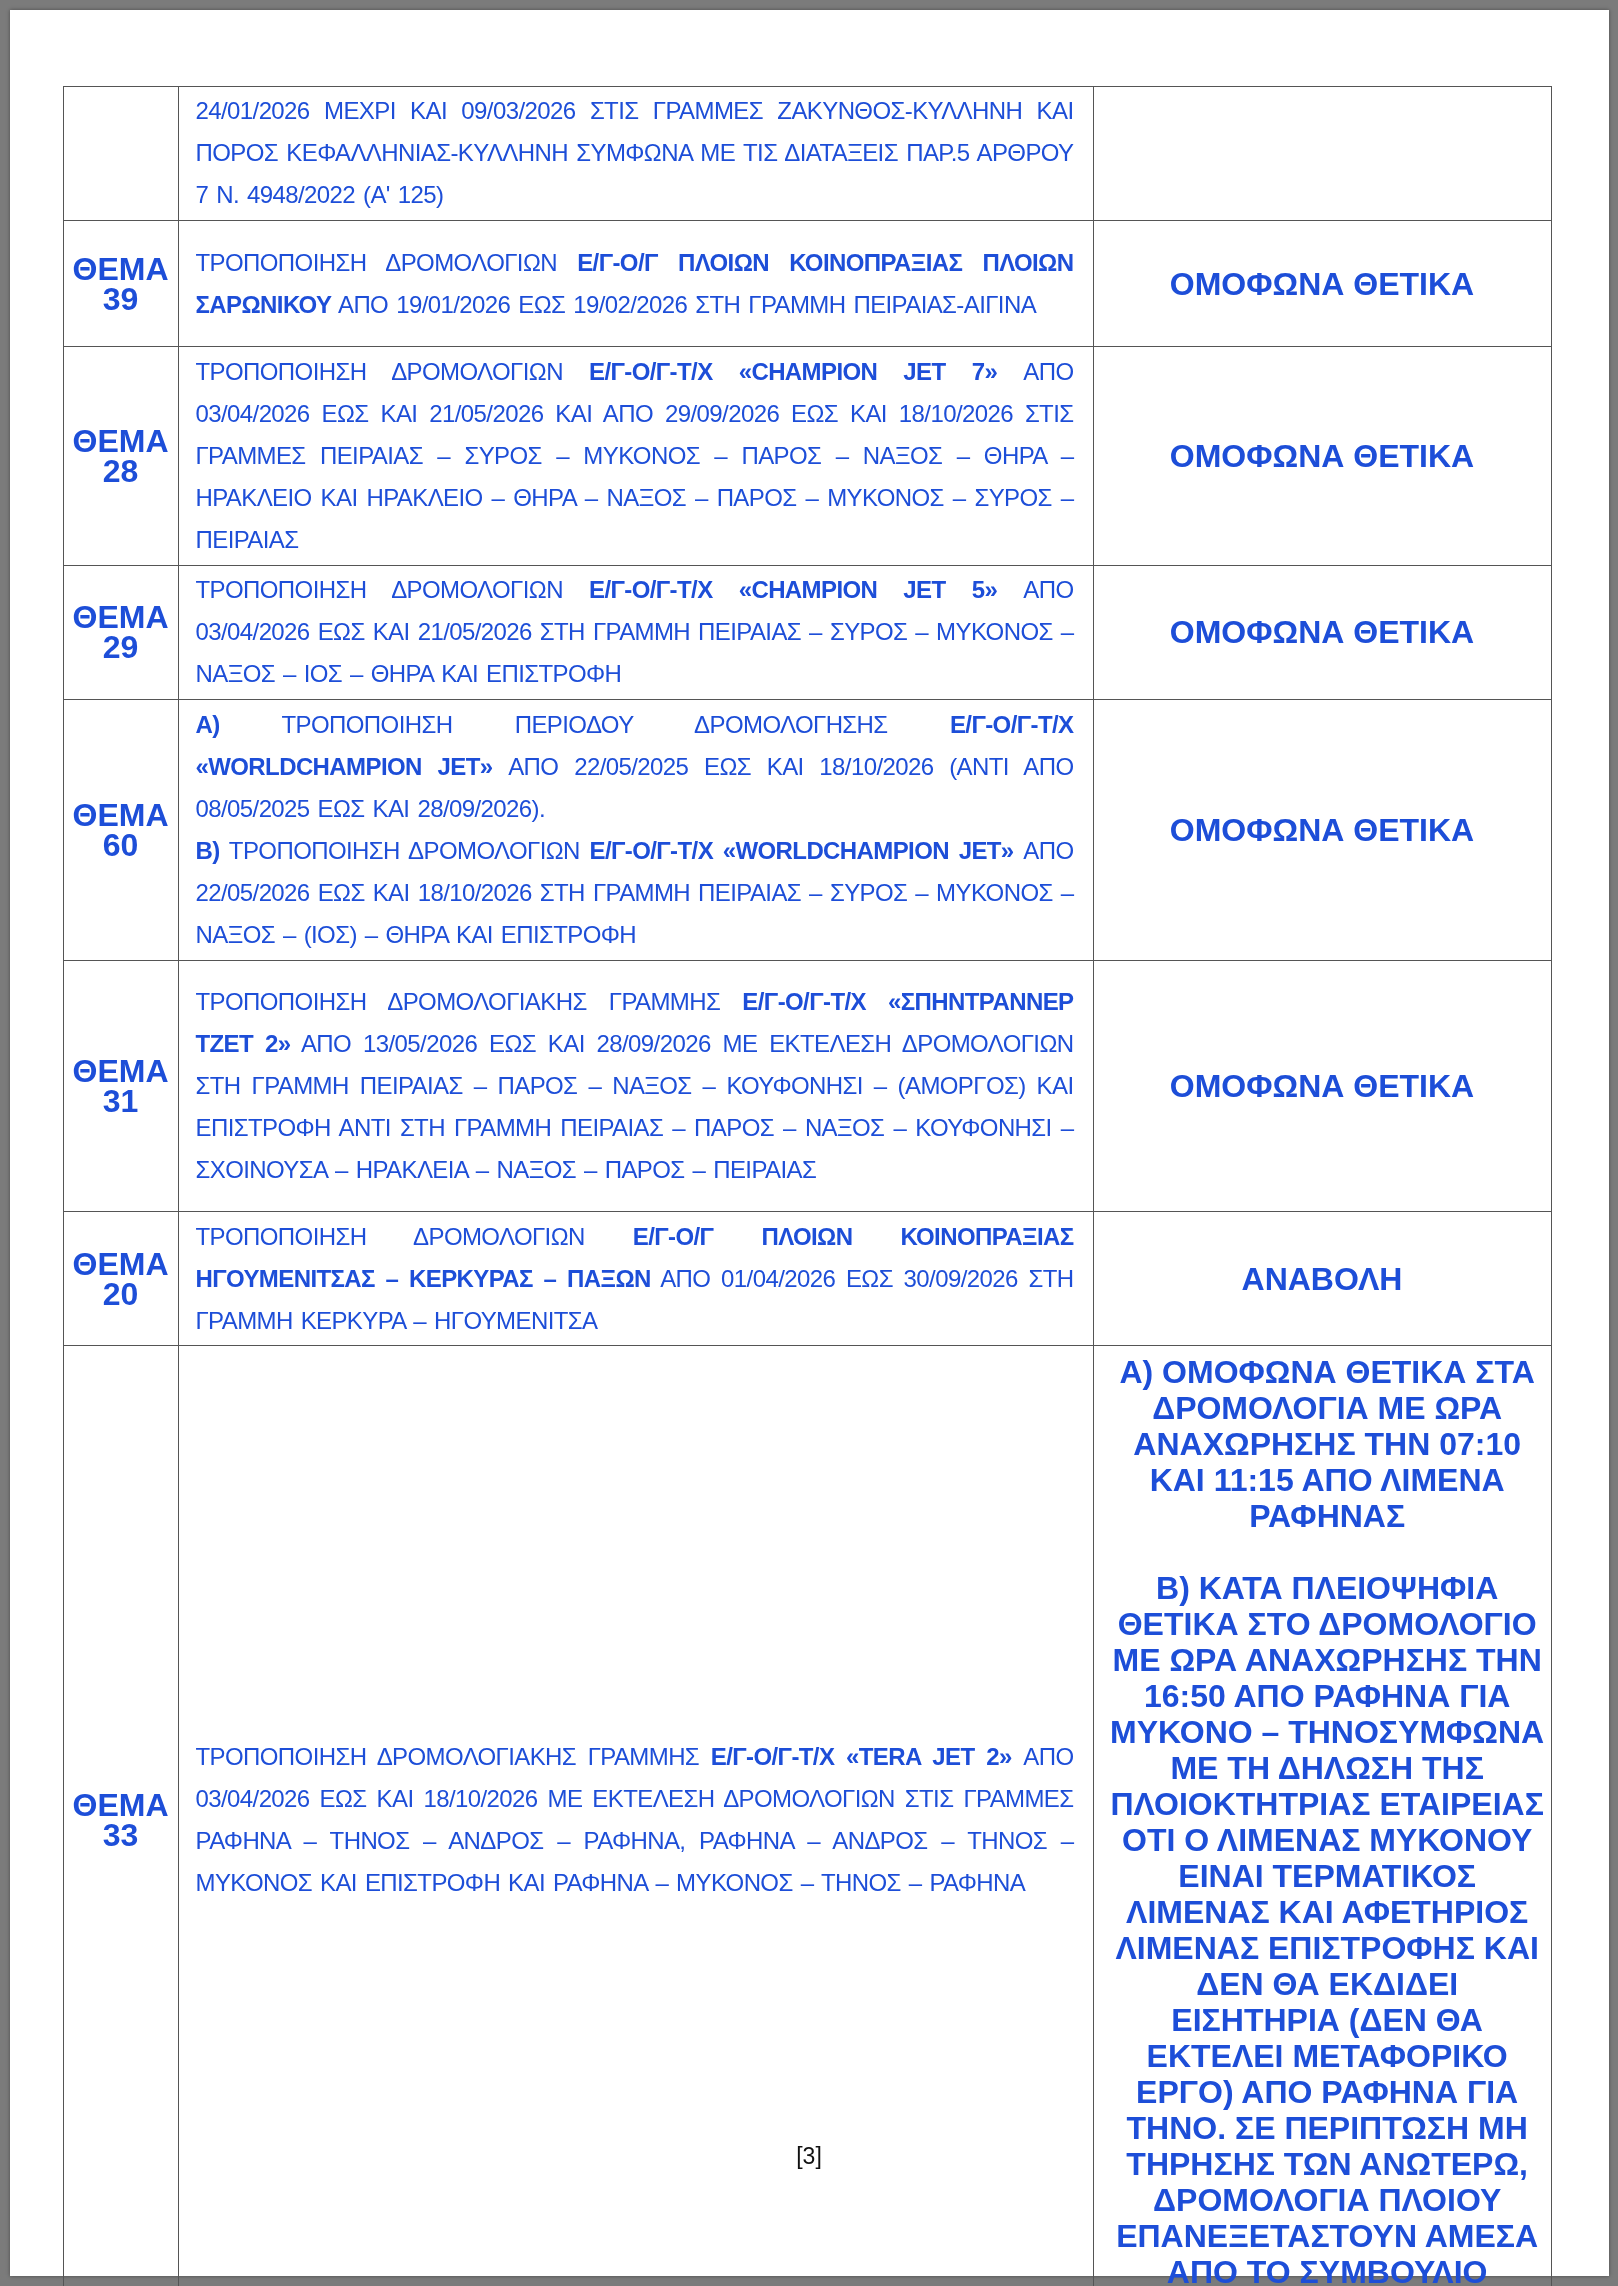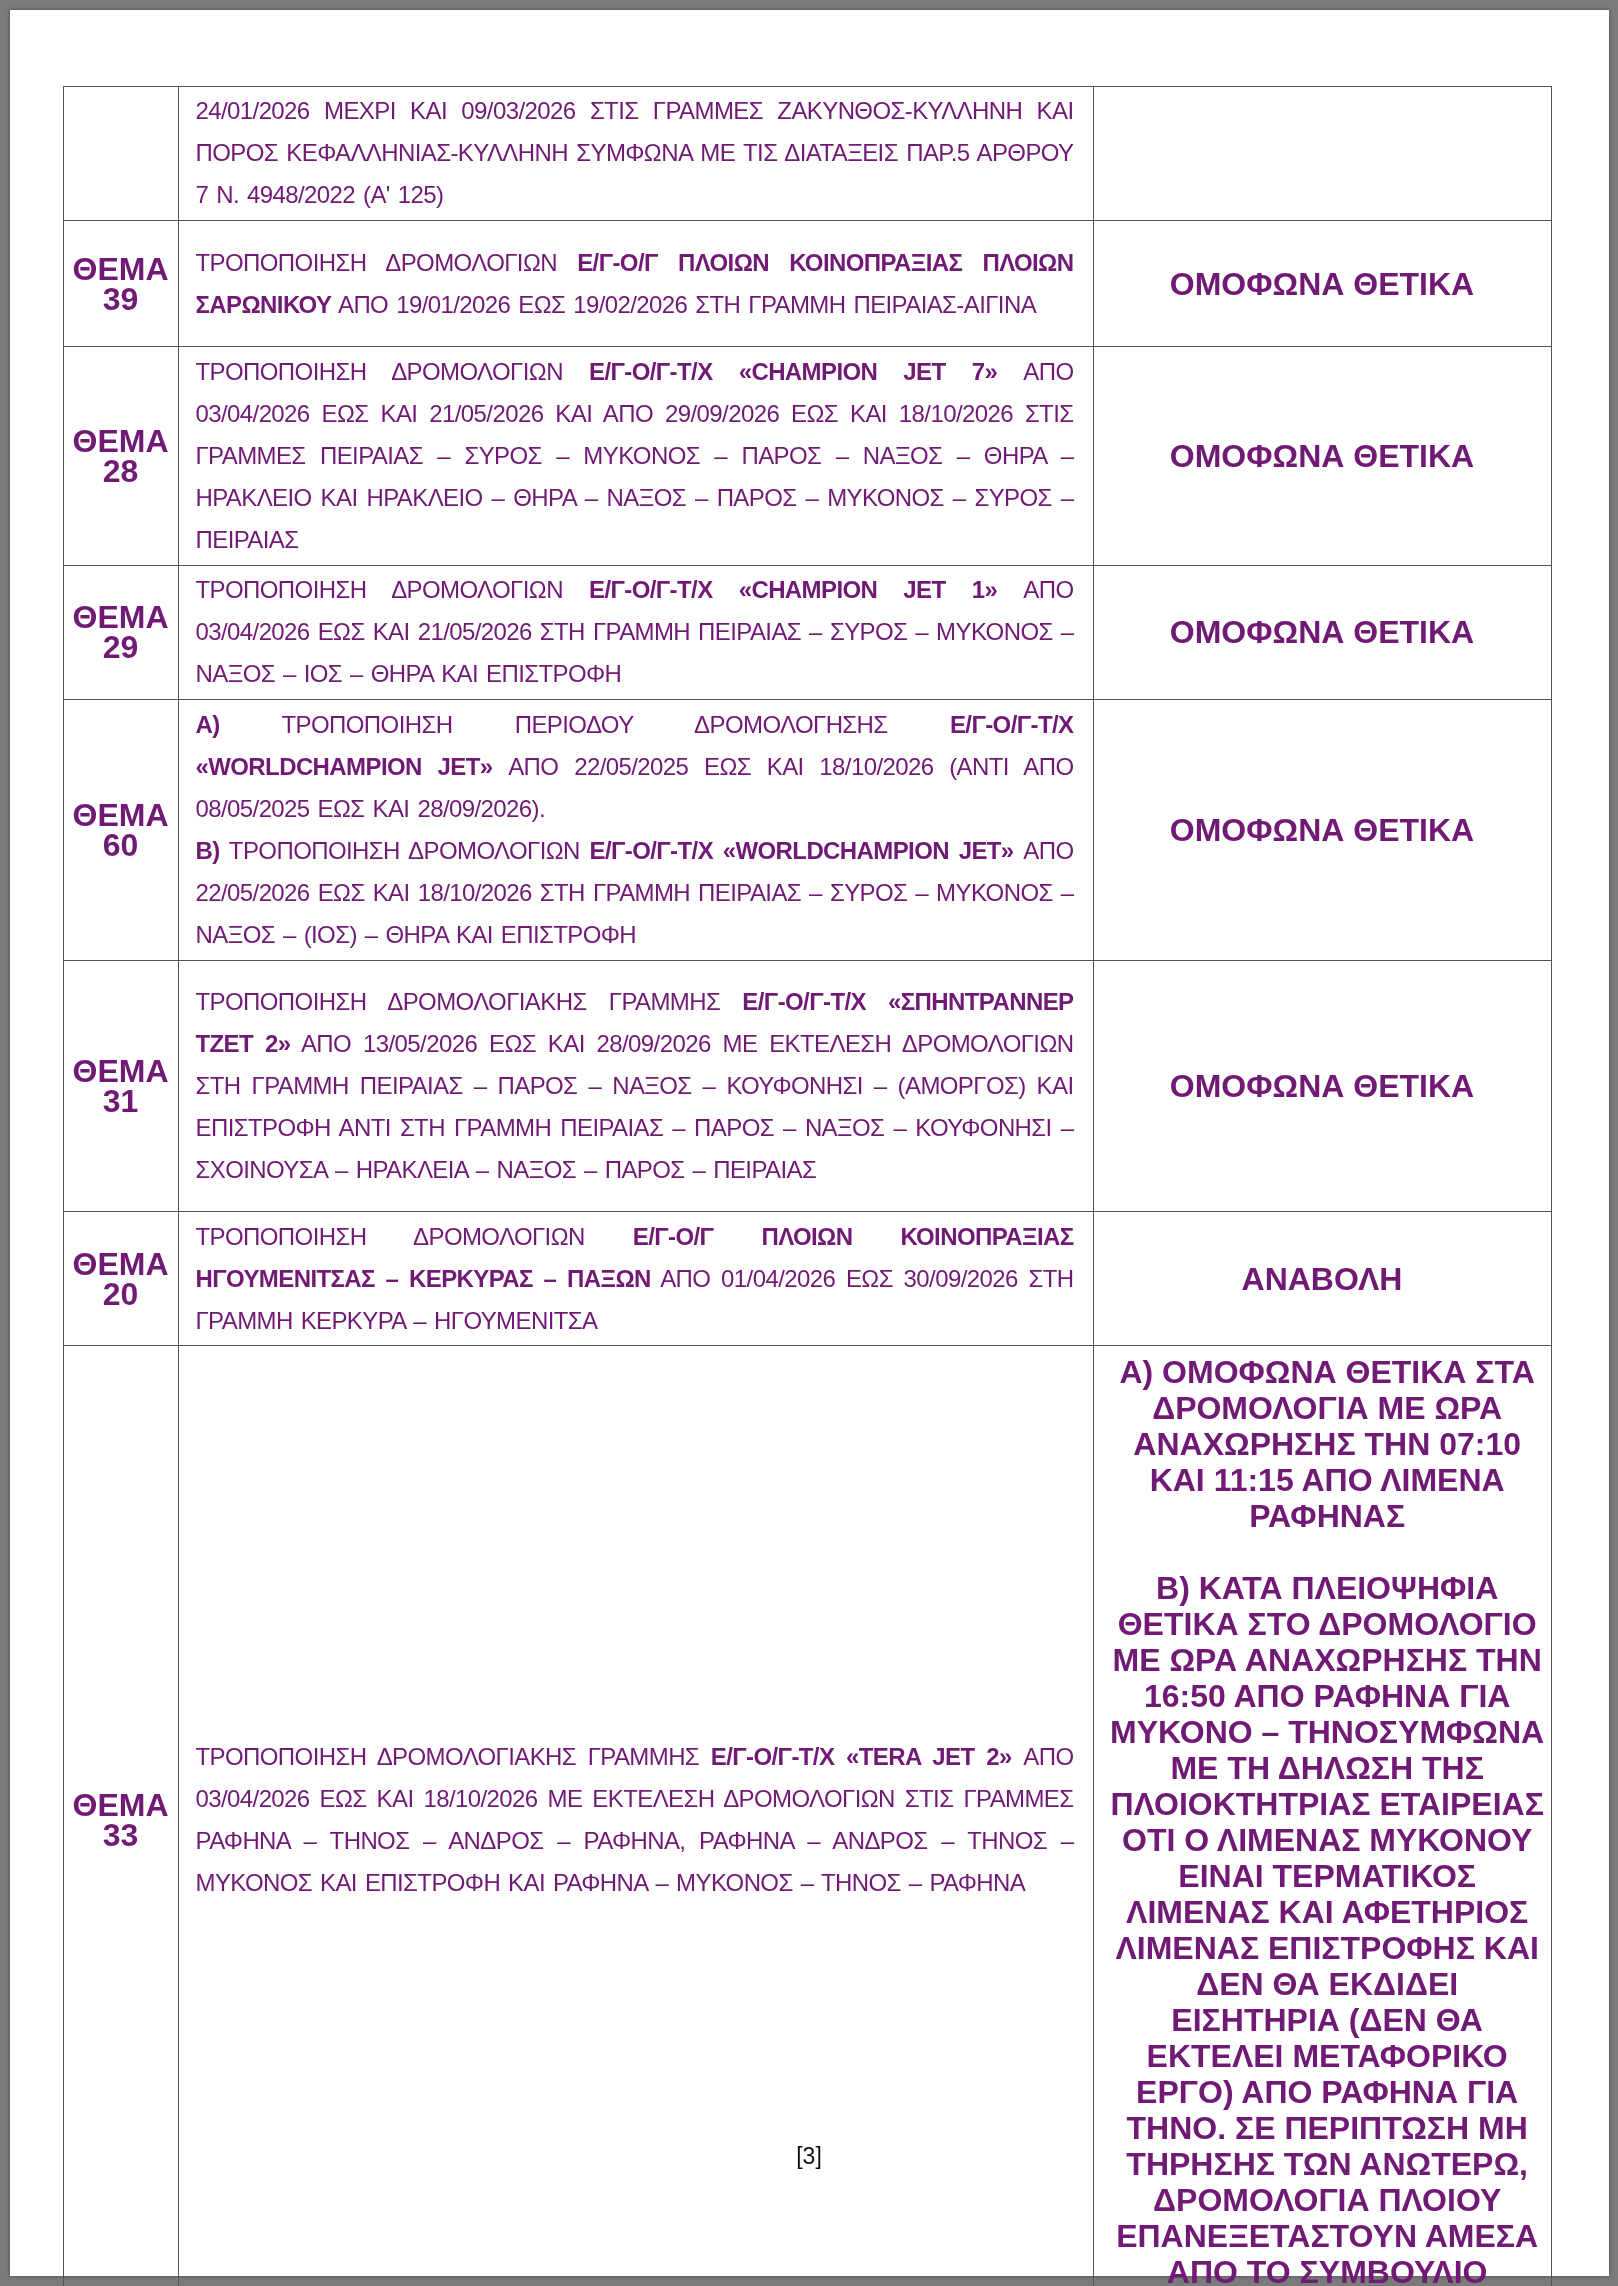--- a/index.html
+++ b/index.html
@@ -9,21 +9,21 @@
   }
   .page {
     position:absolute; left:9.5px; top:9.5px; width:1599px; height:2266px; background:#ffffff;
     box-shadow: 0 0 3.8px rgba(0,0,0,0.4);
   }
   table.agenda {
     position:absolute; left:53px; top:76px; width:1488px;
     border-collapse:collapse; table-layout:fixed;
   }
   table.agenda td {
-    border:1.4px solid #555; vertical-align:middle; color:#701a75;
+    border:1.4px solid #555; vertical-align:middle; color:#1d4ed8;
   }
   col.c1 { width:115px; }
   col.c2 { width:915px; }
   col.c3 { width:458px; }
   td.topic {
     text-align:center; font-weight:bold; font-size:32px; line-height:30px;
   }
   td.desc {
     padding:3.8px 19px 3.8px 17px; font-size:24px; line-height:42px;
     text-align:justify; letter-spacing:-0.6px; word-spacing:1.9px;
@@ -77,21 +77,21 @@
         </td>
         <td class="desc"><span>ΤΡΟΠΟΠΟΙΗΣΗ ΔΡΟΜΟΛΟΓΙΩΝ </span><b>Ε/Γ-Ο/Γ-Τ/Χ «CHAMPION JET 7»</b><span> ΑΠΟ 03/04/2026 ΕΩΣ ΚΑΙ 21/05/2026 ΚΑΙ ΑΠΟ 29/09/2026 ΕΩΣ ΚΑΙ 18/10/2026 ΣΤΙΣ ΓΡΑΜΜΕΣ ΠΕΙΡΑΙΑΣ – ΣΥΡΟΣ – ΜΥΚΟΝΟΣ – ΠΑΡΟΣ – ΝΑΞΟΣ – ΘΗΡΑ – ΗΡΑΚΛΕΙΟ ΚΑΙ ΗΡΑΚΛΕΙΟ – ΘΗΡΑ – ΝΑΞΟΣ – ΠΑΡΟΣ – ΜΥΚΟΝΟΣ – ΣΥΡΟΣ – ΠΕΙΡΑΙΑΣ</span></td>
         <td class="decision">ΟΜΟΦΩΝΑ ΘΕΤΙΚΑ</td>
       </tr>
 
       <tr style="height:125px">
         <td class="topic">
           <span class="para">ΘΕΜΑ</span>
           <span class="para">29</span>
         </td>
-        <td class="desc"><span>ΤΡΟΠΟΠΟΙΗΣΗ ΔΡΟΜΟΛΟΓΙΩΝ </span><b>Ε/Γ-Ο/Γ-Τ/Χ «CHAMPION JET 1»</b><span> ΑΠΟ 03/04/2026 ΕΩΣ ΚΑΙ 21/05/2026 ΣΤΗ ΓΡΑΜΜΗ ΠΕΙΡΑΙΑΣ – ΣΥΡΟΣ – ΜΥΚΟΝΟΣ – ΝΑΞΟΣ – ΙΟΣ – ΘΗΡΑ ΚΑΙ ΕΠΙΣΤΡΟΦΗ</span></td>
+        <td class="desc"><span>ΤΡΟΠΟΠΟΙΗΣΗ ΔΡΟΜΟΛΟΓΙΩΝ </span><b>Ε/Γ-Ο/Γ-Τ/Χ «CHAMPION JET 5»</b><span> ΑΠΟ 03/04/2026 ΕΩΣ ΚΑΙ 21/05/2026 ΣΤΗ ΓΡΑΜΜΗ ΠΕΙΡΑΙΑΣ – ΣΥΡΟΣ – ΜΥΚΟΝΟΣ – ΝΑΞΟΣ – ΙΟΣ – ΘΗΡΑ ΚΑΙ ΕΠΙΣΤΡΟΦΗ</span></td>
         <td class="decision">ΟΜΟΦΩΝΑ ΘΕΤΙΚΑ</td>
       </tr>
 
       <tr style="height:251px">
         <td class="topic">
           <span class="para">ΘΕΜΑ</span>
           <span class="para">60</span>
         </td>
         <td class="desc">
           <span class="para"><b>Α)</b><span> ΤΡΟΠΟΠΟΙΗΣΗ ΠΕΡΙΟΔΟΥ ΔΡΟΜΟΛΟΓΗΣΗΣ </span><b>Ε/Γ-Ο/Γ-Τ/Χ «WORLDCHAMPION JET»</b><span> ΑΠΟ 22/05/2025 ΕΩΣ ΚΑΙ 18/10/2026 (ΑΝΤΙ ΑΠΟ 08/05/2025 ΕΩΣ ΚΑΙ 28/09/2026).</span></span>

